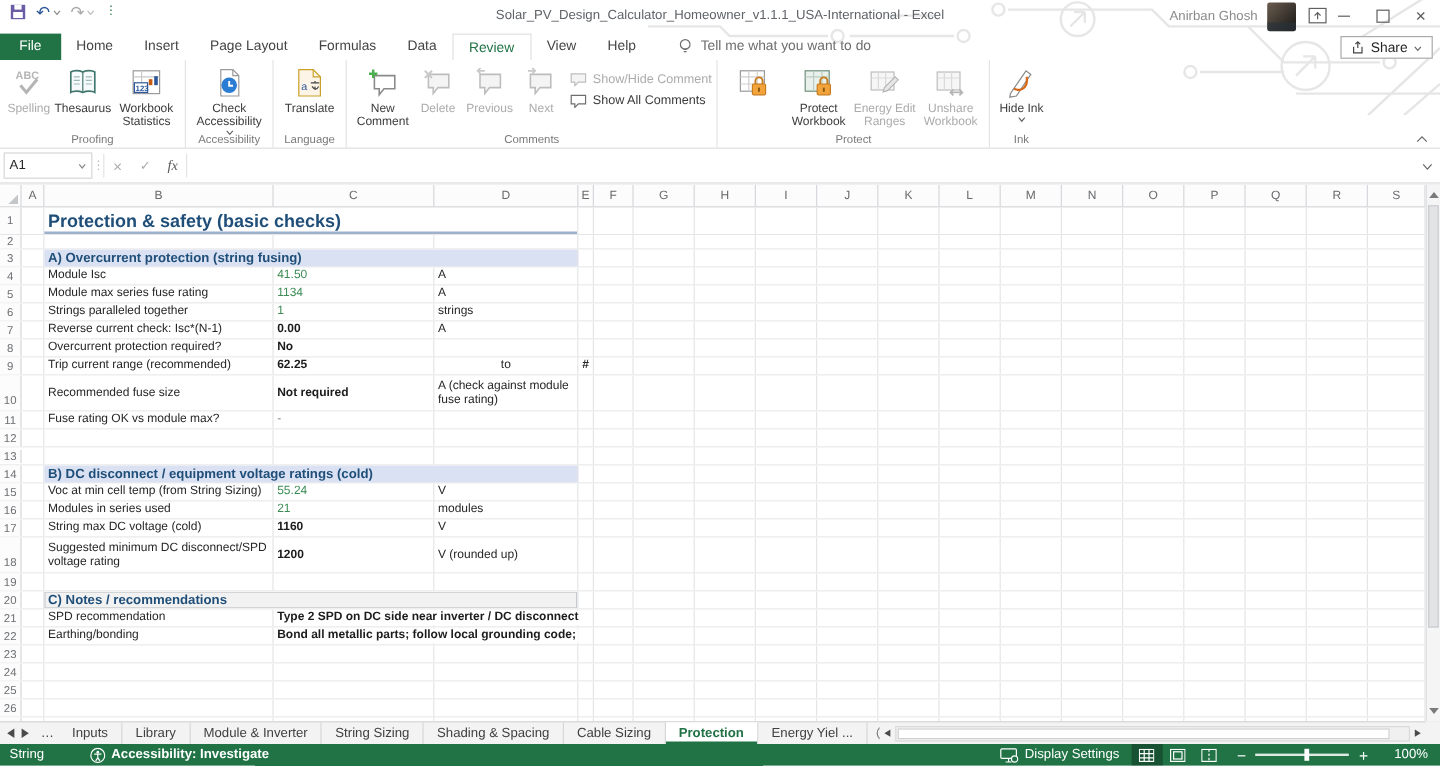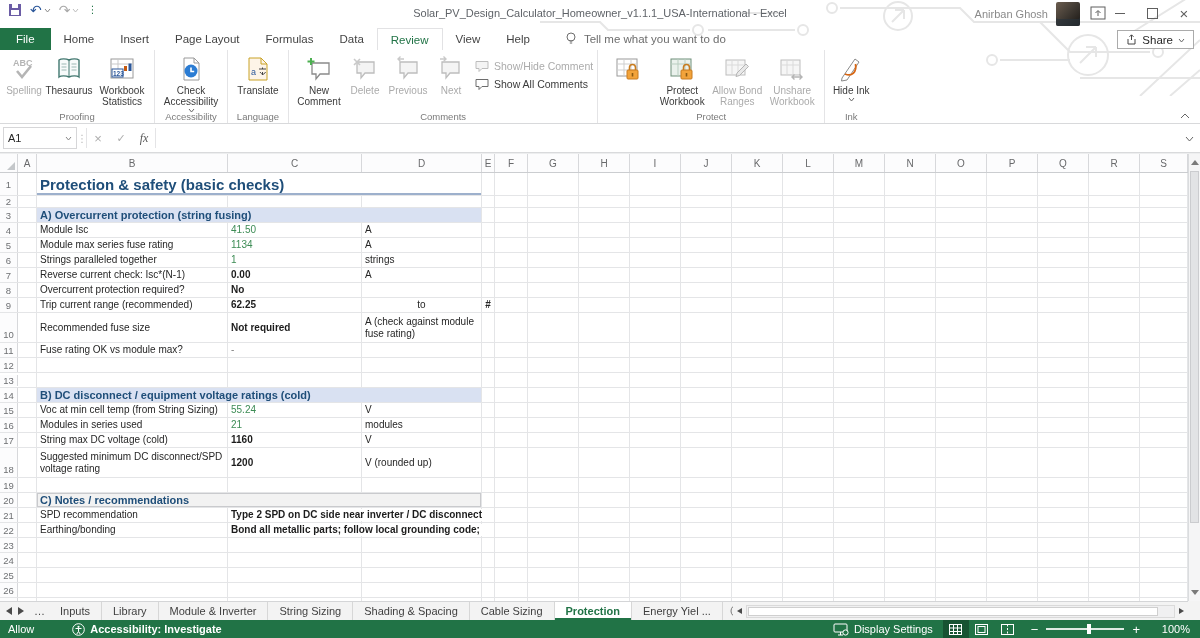--- a/index.html
+++ b/index.html
@@ -345,21 +345,21 @@
           <rect x="16.7" y="17" width="1.6" height="3.5" fill="#8a5a12"></rect>
         </svg>
       <span class="rlbl">Protect Workbook</span>
     </div>
     <div class="rbtn disabled" style="width:54px;">
       <svg width="26" height="26">
           <rect x="2" y="4" width="19" height="15" fill="#F6F6F6" stroke="#BDBDBD"></rect>
           <path d="M2 9 h19 M8 4 v15 M14 4 v15" stroke="#DADADA"></path>
           <path d="M13 17 L22 8 l2.5 2.5 L15.5 19.5 l-3.5 1 z" fill="#E8E8E8" stroke="#B5B5B5"></path>
         </svg>
-      <span class="rlbl">Allow Bond Ranges</span>
+      <span class="rlbl">Energy Edit Ranges</span>
     </div>
     <div class="rbtn disabled" style="width:56px;">
       <svg width="26" height="26">
           <rect x="2" y="4" width="19" height="15" fill="#F6F6F6" stroke="#BDBDBD"></rect>
           <path d="M2 9 h19 M8 4 v15 M14 4 v15" stroke="#DADADA"></path>
           <path d="M13 21 h10 M15.5 18.5 L13 21 l2.5 2.5 M20.5 18.5 L23 21 l-2.5 2.5" stroke="#B5B5B5" stroke-width="1.4" fill="none"></path>
         </svg>
       <span class="rlbl">Unshare Workbook</span>
     </div>
     <span class="rgroup-label">Protect</span>
@@ -1144,21 +1144,21 @@
         <div id="hthumb"></div>
       </div>
     <span class="harrow">
         <span class="tri-right sm"></span>
       </span>
   </div>
   <div id="hcorner"></div>
 </div>
 
 <div id="statusbar">
-  <span id="sb-ready">Allow</span>
+  <span id="sb-ready">String</span>
   <span id="sb-acc">
     <svg width="13" height="13">
         <circle cx="6.5" cy="6.5" r="5.8" fill="none" stroke="#fff"></circle>
         <circle cx="6.5" cy="3.8" r="1.1" fill="#fff"></circle>
         <path d="M3.5 5.5 h6 M6.5 5.5 v3 M6.5 8.5 l-1.8 2.6 M6.5 8.5 l1.8 2.6" stroke="#fff" fill="none"></path>
       </svg>
     <span>Accessibility: Investigate</span>
   </span>
   <div id="sb-right">
     <span id="sb-display">

